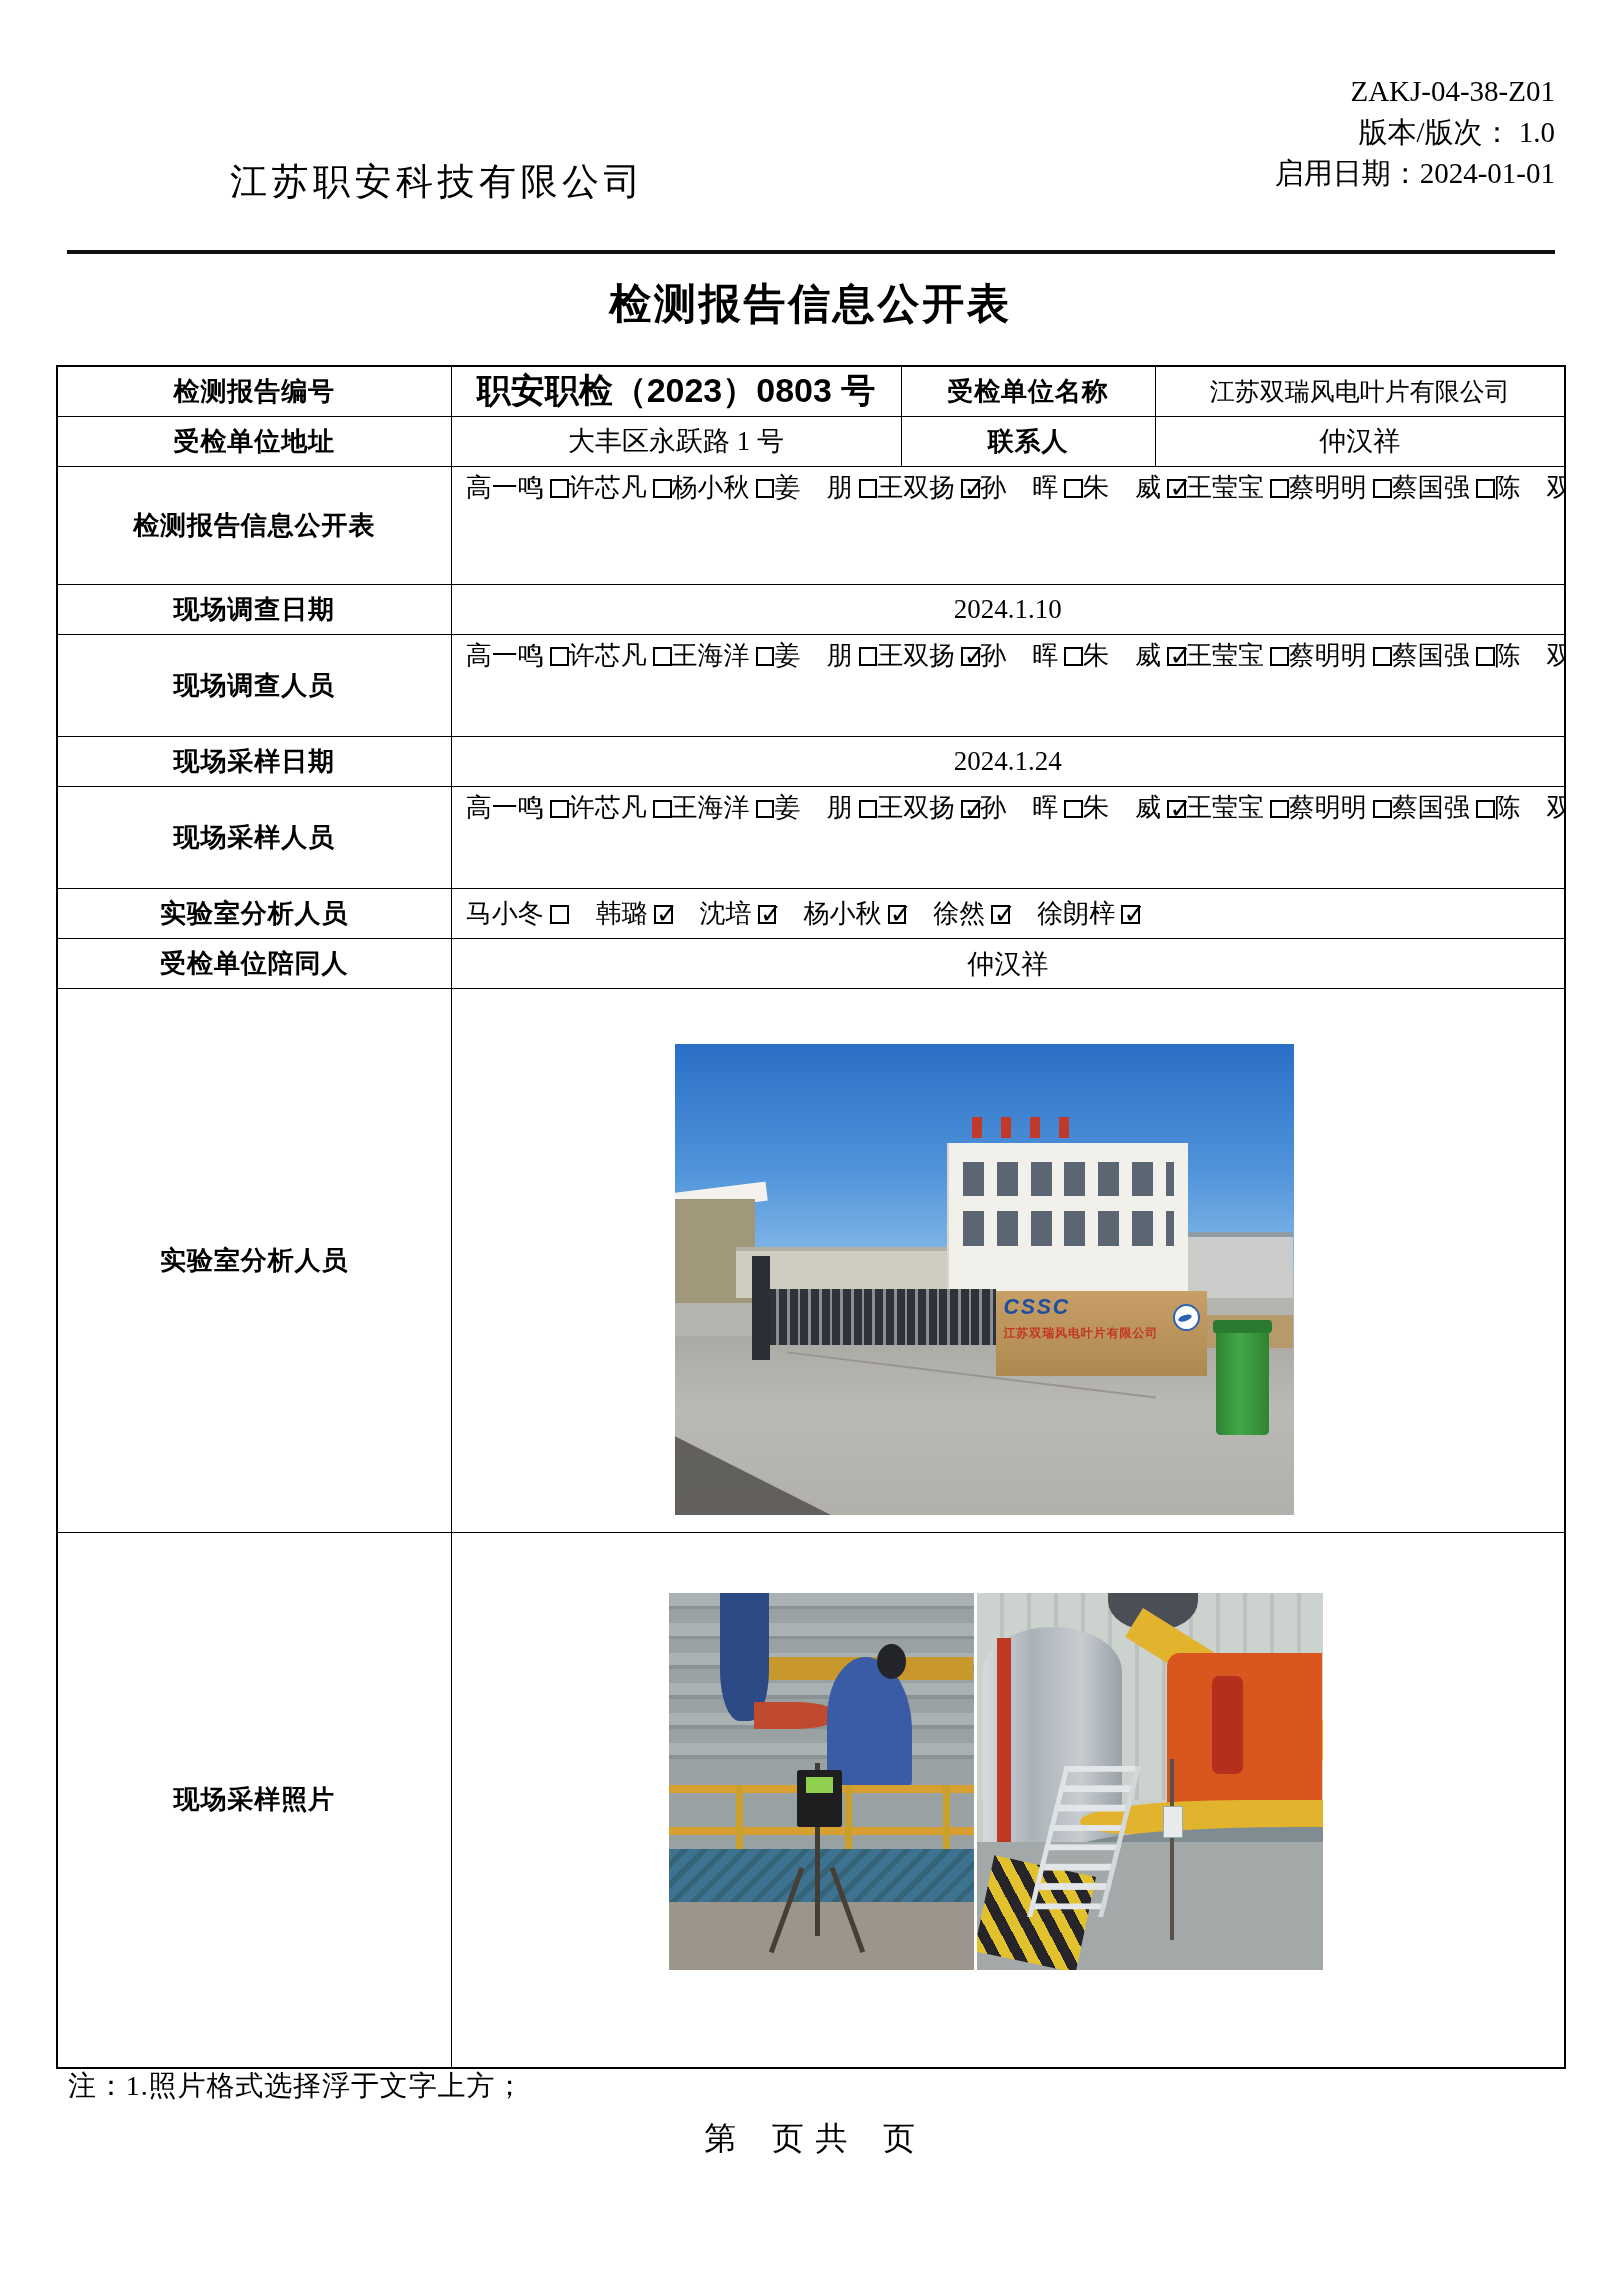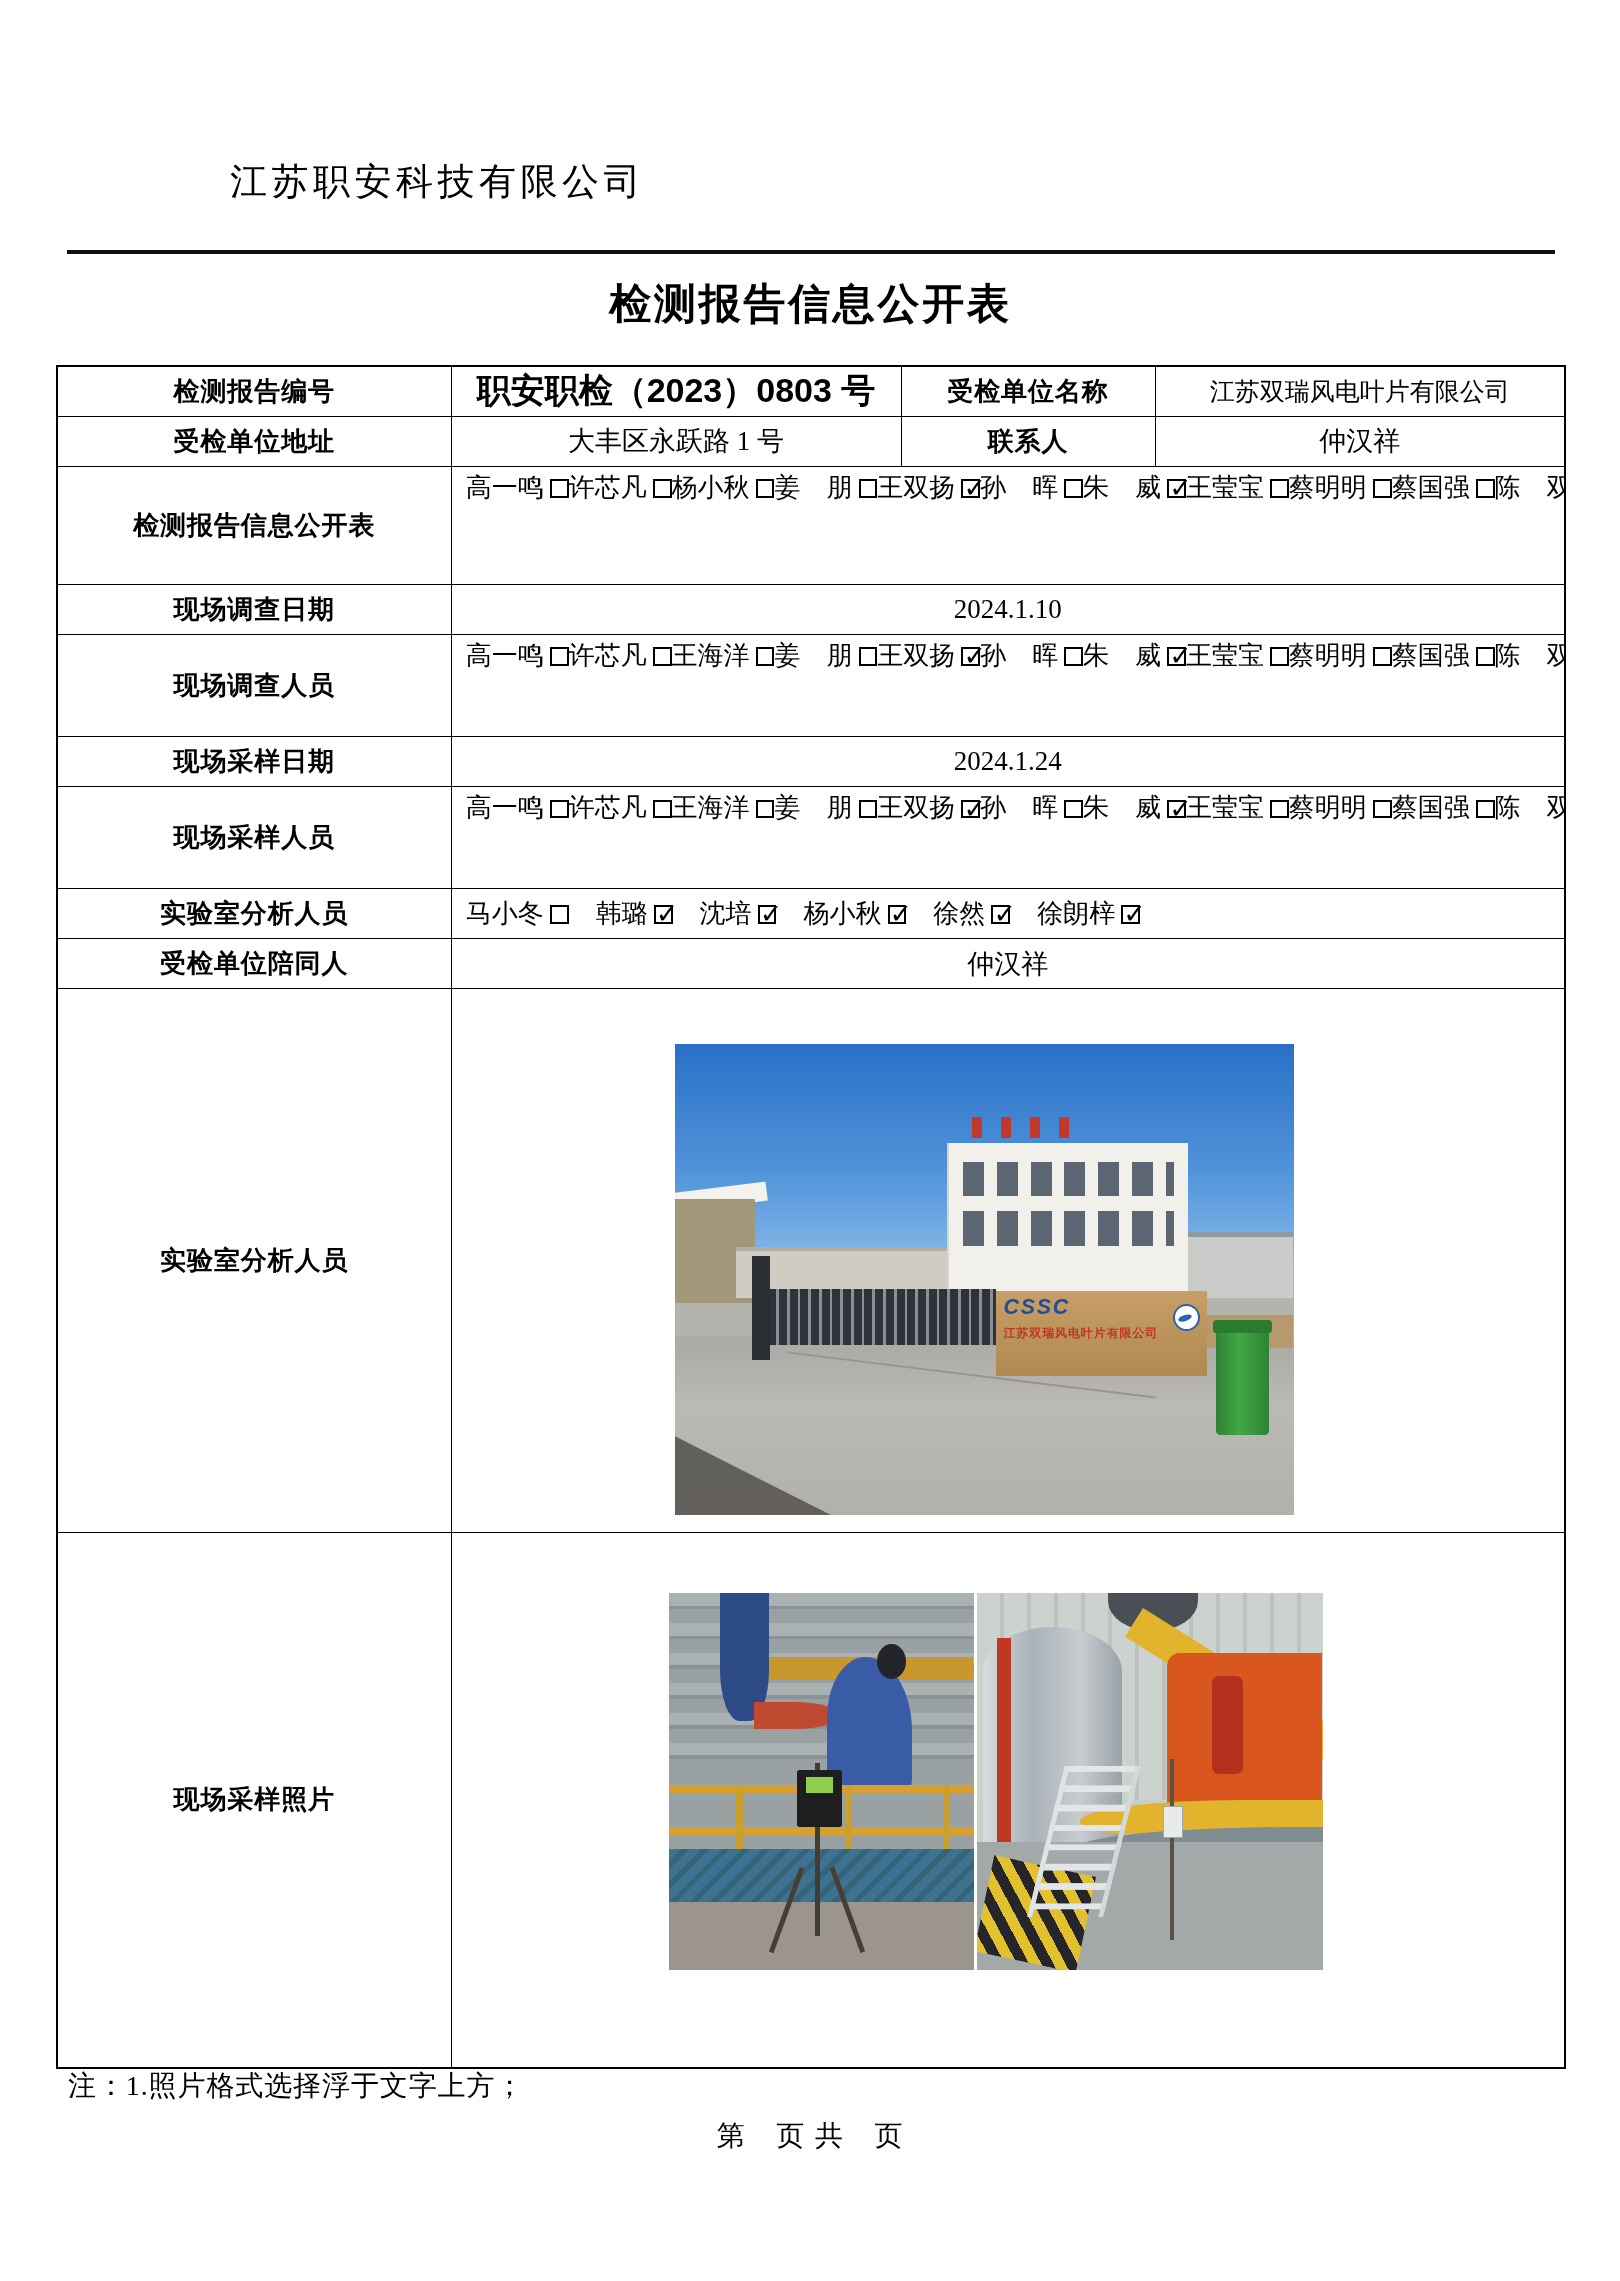--- a/index.html
+++ b/index.html
@@ -149,28 +149,33 @@
     transform:rotate(12deg); }
   .p2b-ladder { position:absolute; left:20%; top:46%; width:22%; height:40%;
     background:repeating-linear-gradient(180deg,#e2e6e8 0 6.2px,transparent 6.2px 19.6px);
     transform:skewX(-14deg); border-left:5.3px solid #dfe3e5; border-right:5.3px solid #d3d8da; }
   .p2b-pole { position:absolute; left:56%; top:44%; width:3.6px; height:48%; background:#5a5247; }
   .p2b-pole::before { content:""; position:absolute; left:-7.1px; top:26%; width:18px; height:30px;
     background:#e8eaec; border:0.9px solid #9aa; }
   
   .note { position:absolute; left:68px; top:2067px; font-size:28px; letter-spacing:0.9px; }
   .page-footer { position:absolute; left:0; top:2117px; width:100%;
-    text-align:center; font-size:28px; letter-spacing:1.8px; }
+    text-align:center; font-size:32px; letter-spacing:1.8px; }
 </style>
 </head>
 <body>
 
 <div class="page">
 
   <div class="company-name">江苏职安科技有限公司</div>
+  <div class="doc-codes">
+    <div>ZAKJ-04-38-Z01</div>
+    <div>版本/版次： 1.0</div>
+    <div>启用日期：2024-01-01</div>
+  </div>
   <div class="header-rule"></div>
 
   <div class="doc-title">检测报告信息公开表</div>
 
   <table class="main">
     <colgroup>
         <col style="width:394px">
         <col style="width:450px">
         <col style="width:254px">
         <col style="width:410px">

